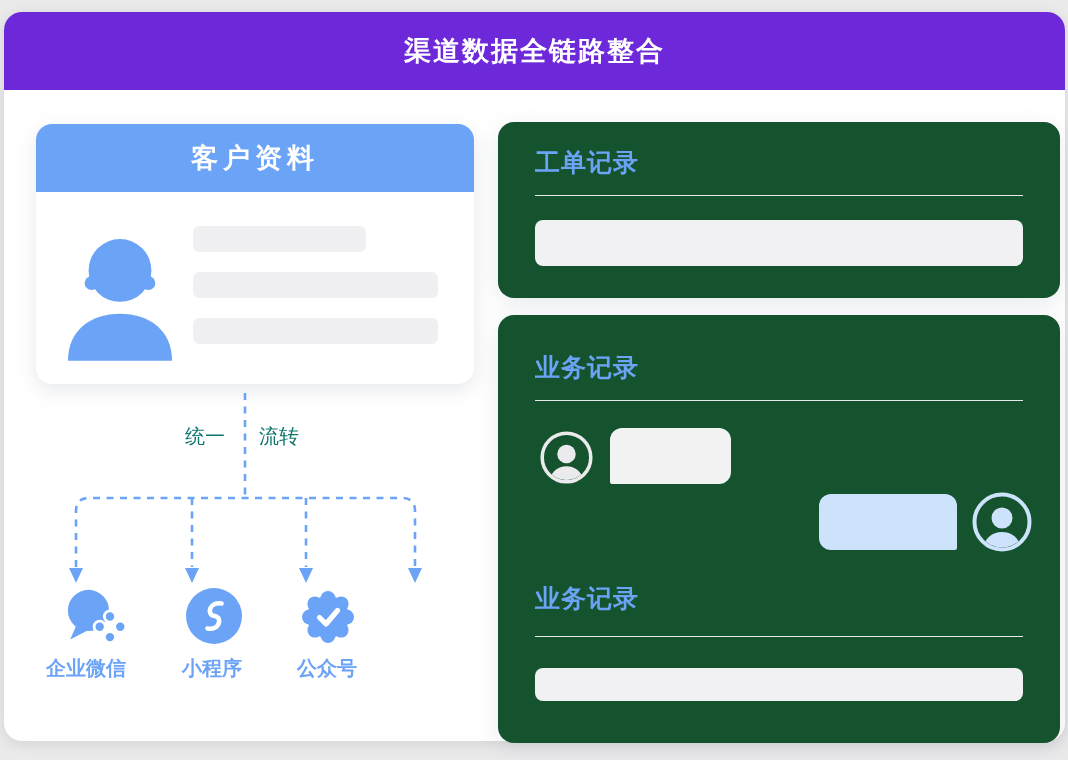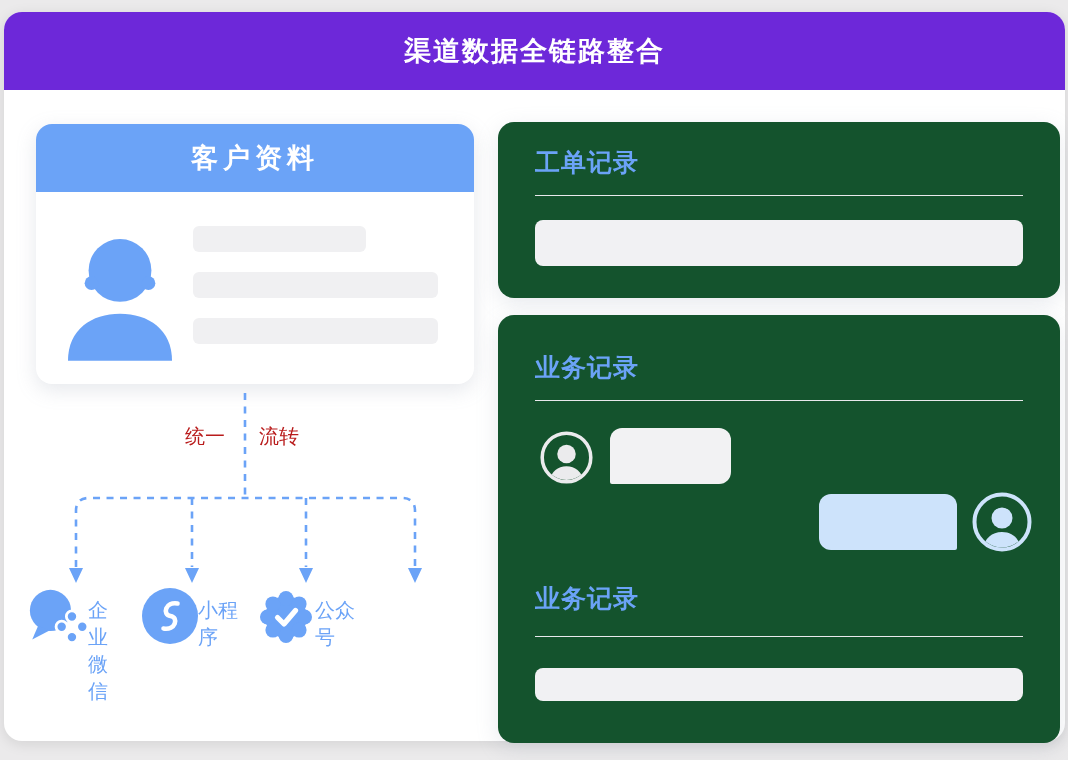--- a/index.html
+++ b/index.html
@@ -36,29 +36,29 @@
   .cc-body{position:relative;height:192px;}
   .cc-avatar{position:absolute;left:30px;top:36px;width:108px;height:134px;}
   .cc-lines{position:absolute;left:157px;top:34px;display:flex;flex-direction:column;gap:20px;}
   .cc-line{height:26px;border-radius:6px;background:#f0f0f2;}
   .cc-line.l1{width:173px;}
   .cc-line.l2,.cc-line.l3{width:245px;}
 
   
   .connector{position:absolute;left:0;top:0;pointer-events:none;}
   .flow-word{
-    position:absolute;font-size:20px;color:#b91c1c;top:333px;
+    position:absolute;font-size:20px;color:#0f766e;top:333px;
   }
   .flow-word.unify{left:181px;}
   .flow-word.circulate{left:255px;}
 
   
   .channel{
     position:absolute;top:498px;width:100px;
-    display:flex;flex-direction:row;align-items:flex-start;
+    display:flex;flex-direction:column;align-items:flex-end;font-weight:bold;
   }
   .channel .icon-box{height:58px;display:flex;align-items:flex-start;justify-content:center;}
   .channel .ch-label{margin-top:9px;font-size:20px;color:#6ba3f7;}
   .channel.c1{left:22px;} .channel.c2{left:138px;} .channel.c3{left:253px;} .channel.c4{left:359px;}
 
   
   .card{
     position:absolute;background:#14532d;border-radius:16px;
     box-shadow:0 6px 22px rgba(140,150,170,0.20);
   }

